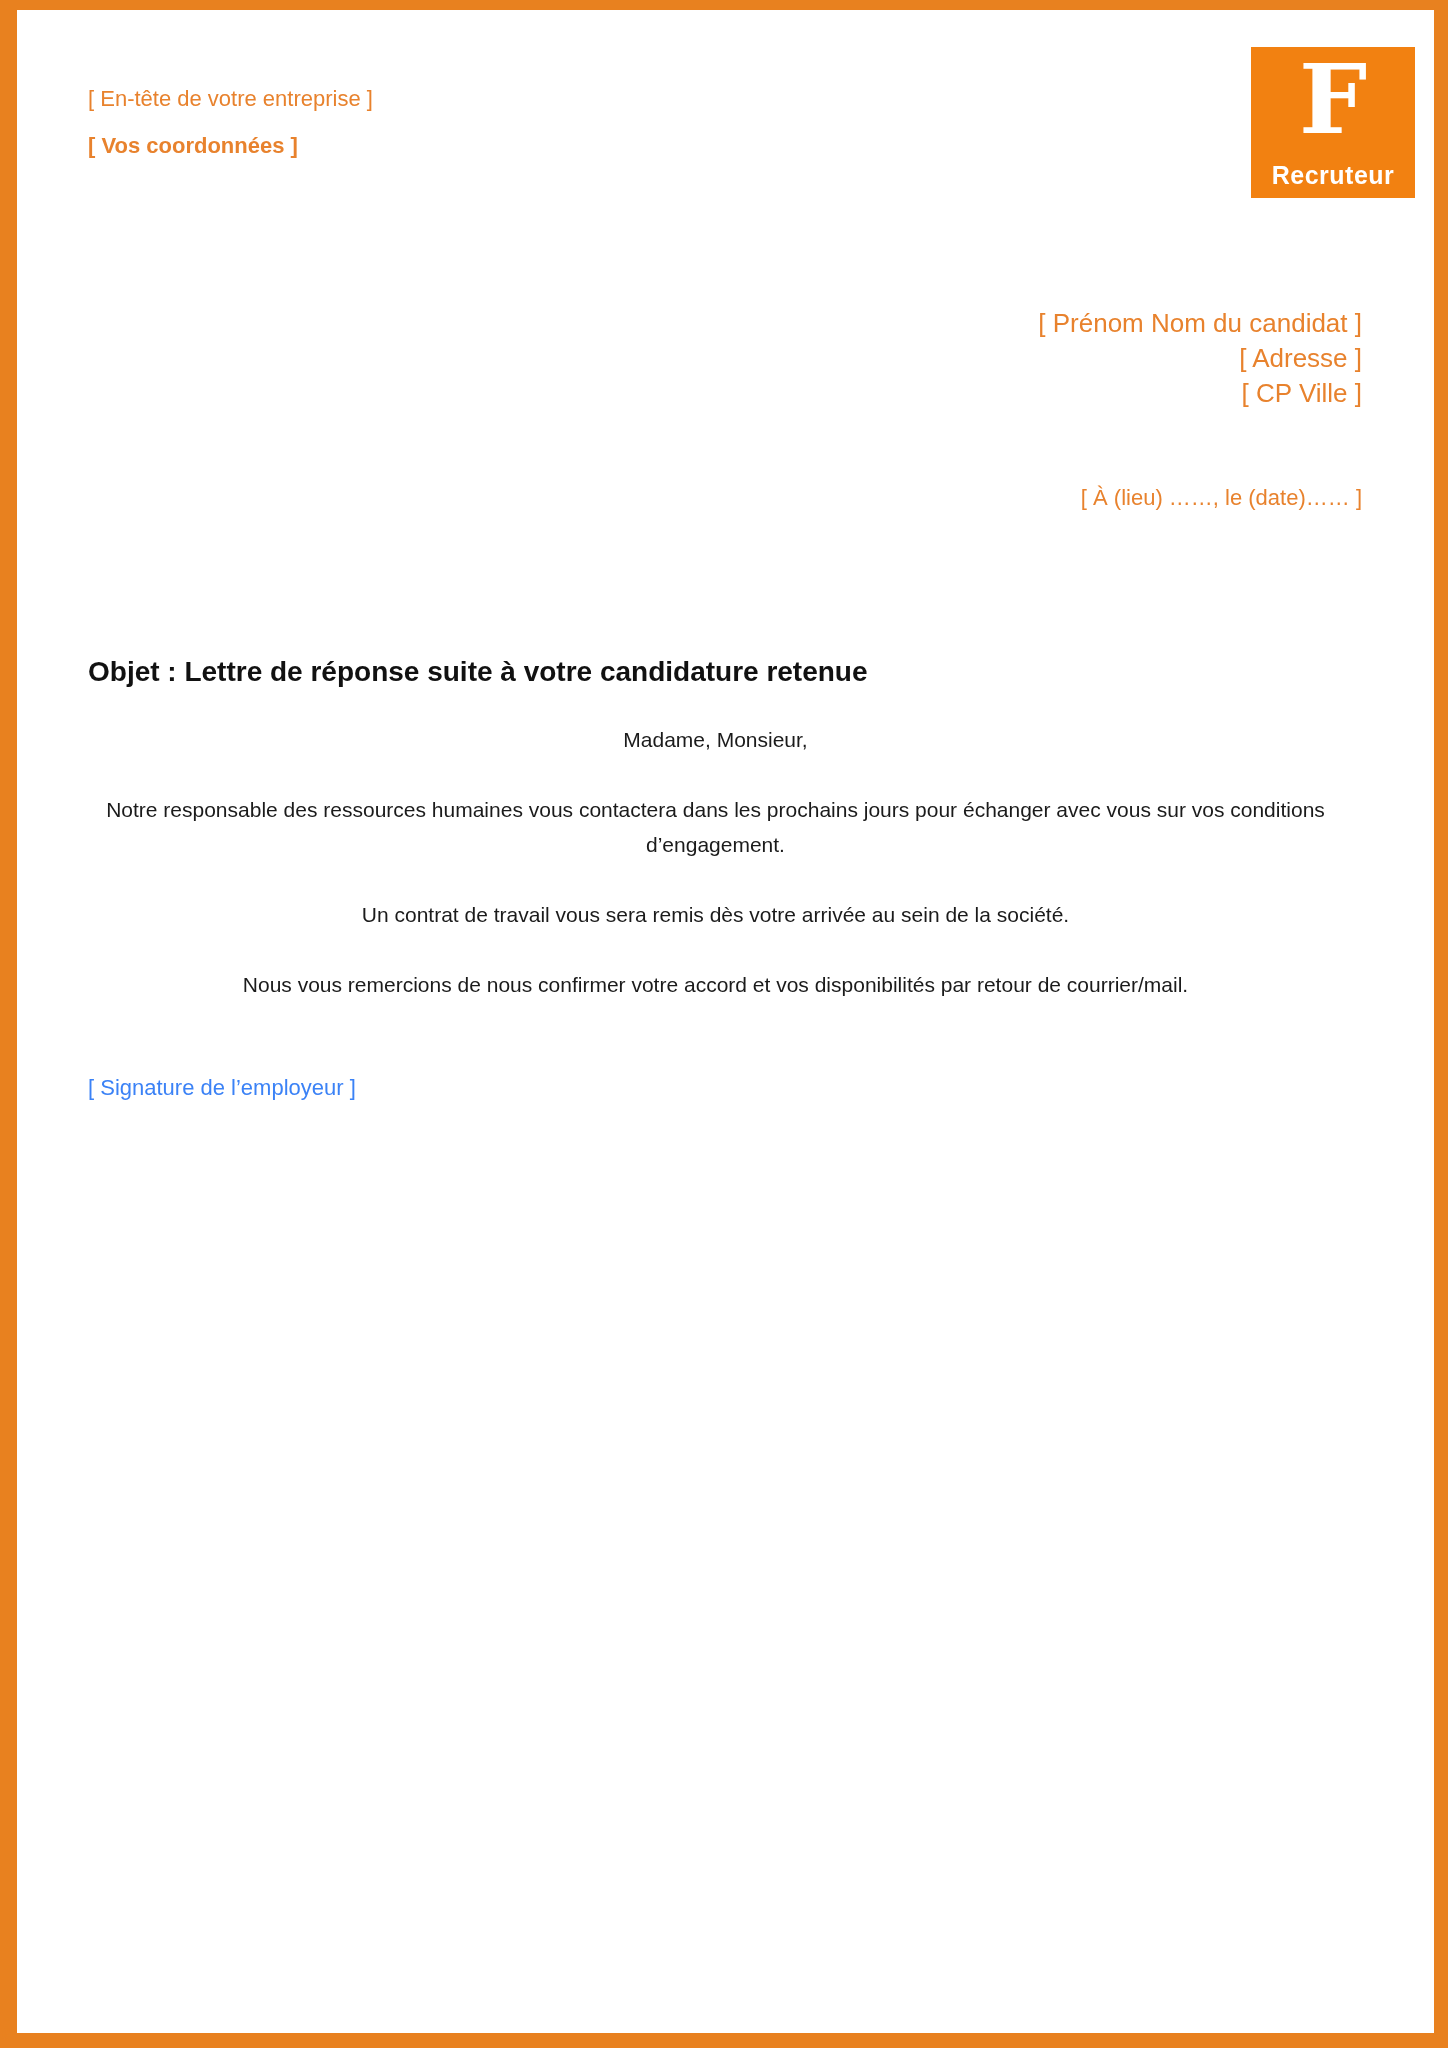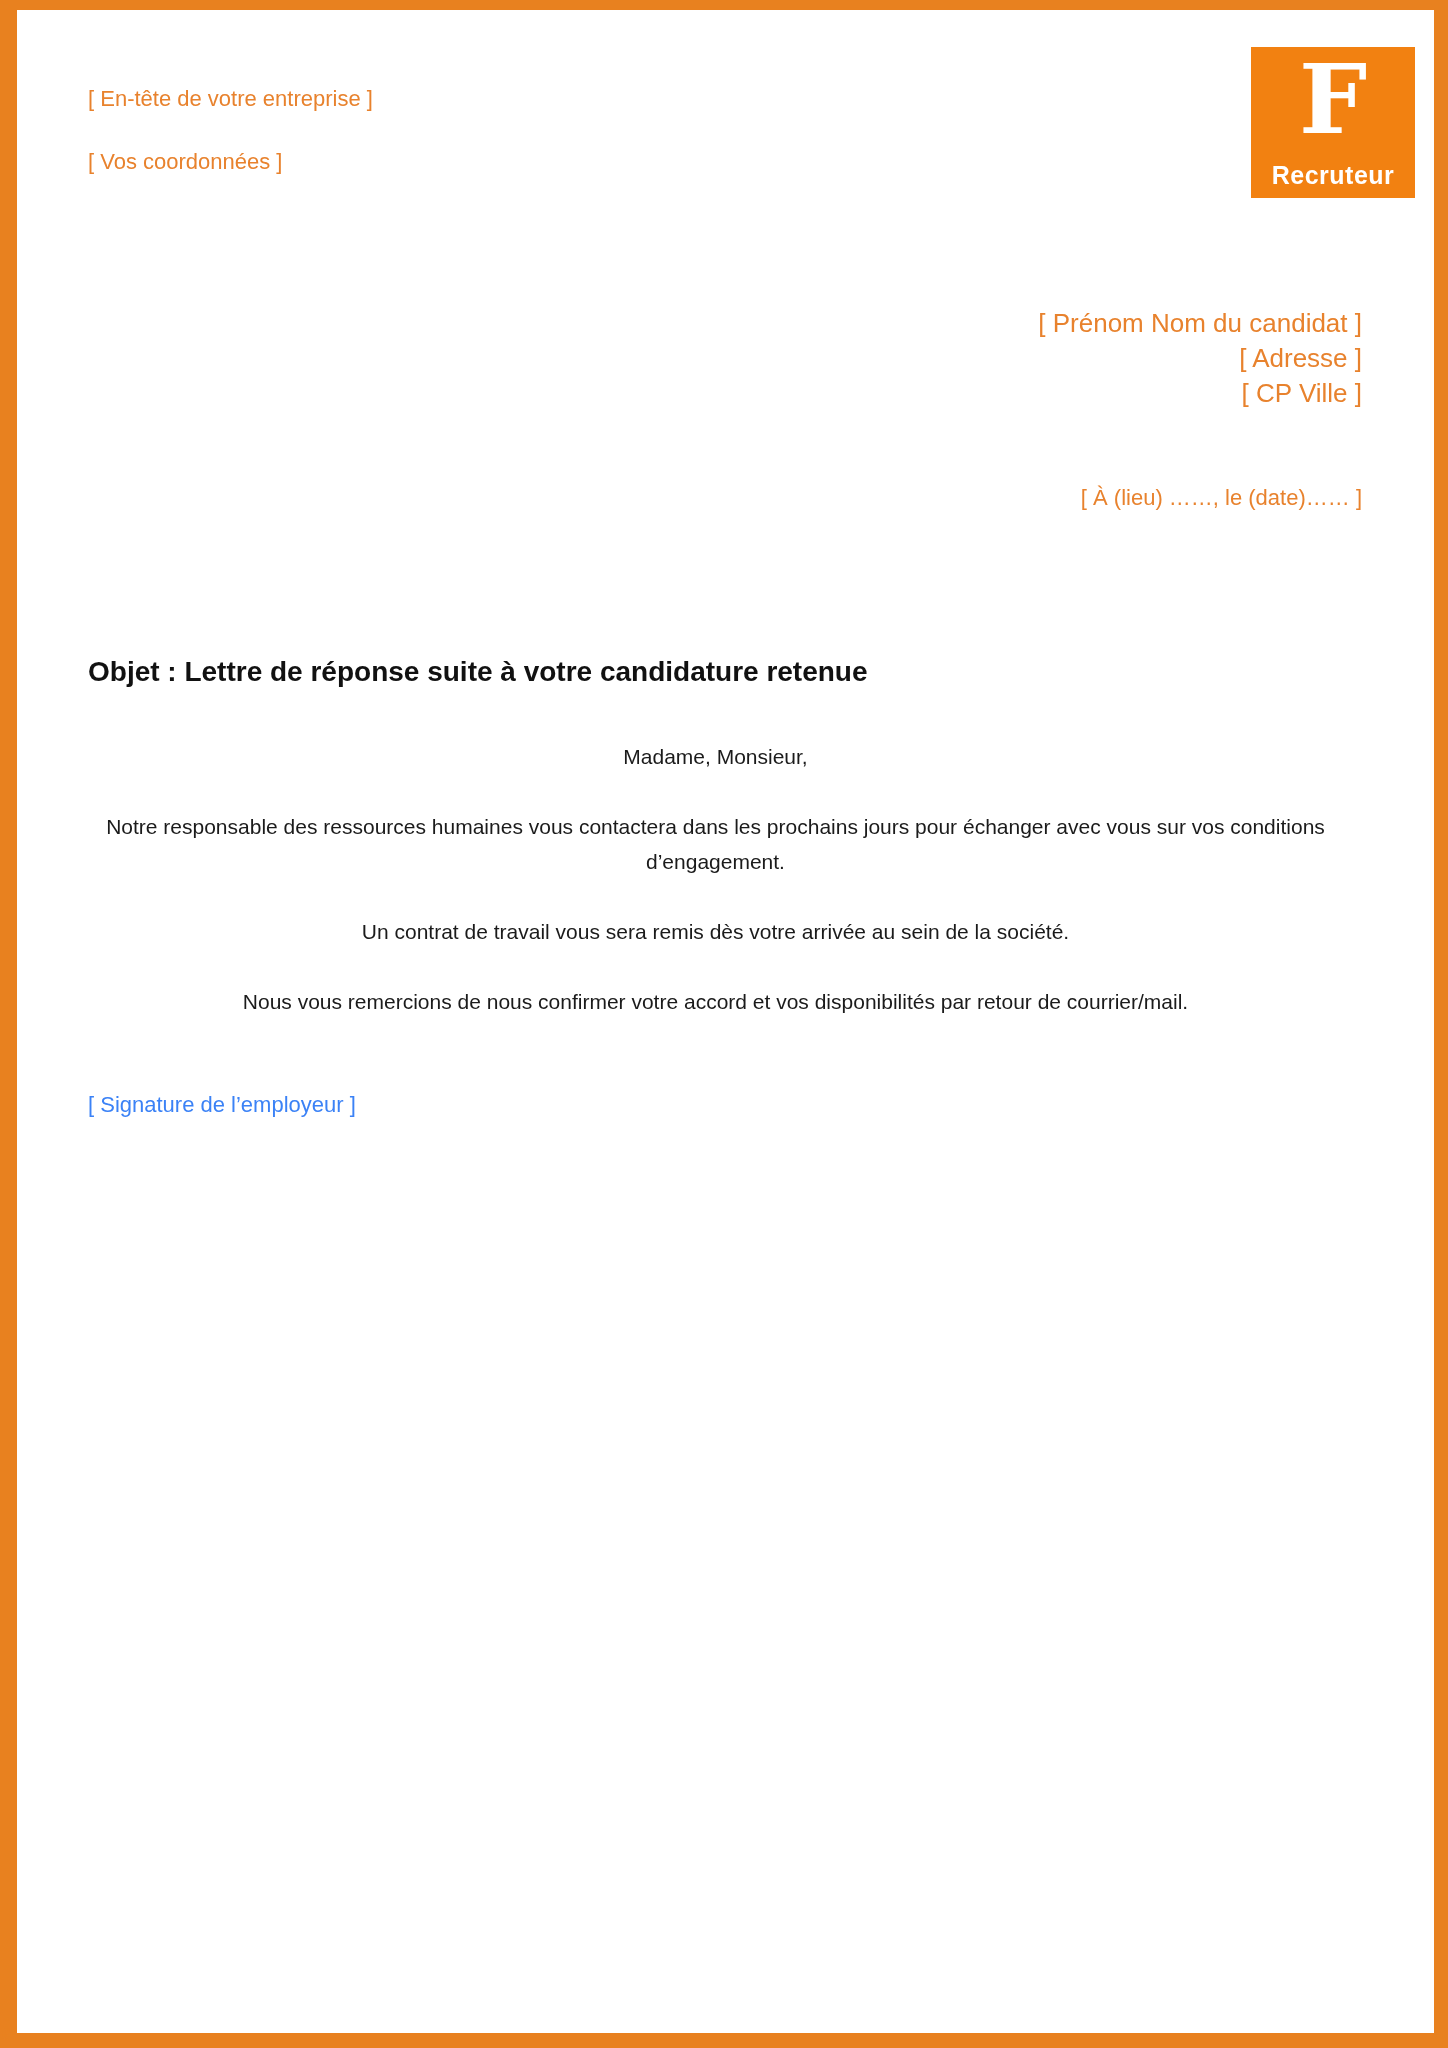--- a/index.html
+++ b/index.html
@@ -19,21 +19,21 @@
 
   
   .company-header {
     position: absolute;
     left: 71px;
     top: 74px;
     color: #E8822D;
     font-size: 22px;
     line-height: 30px;
   }
-  .company-header p + p { margin-top: 33px; }
+  .company-header p + p { margin-top: 17px; font-weight: bold; }
 
   
   .logo {
     position: absolute;
     top: 37px;
     right: 19px;
     width: 164px;
     height: 151px;
     background: #F28111;
     color: #ffffff;
@@ -83,21 +83,21 @@
     position: absolute;
     left: 71px;
     top: 642px;
     width: 1280px;
     color: #1b1b1b;
   }
   .subject {
     font-size: 28px;
     font-weight: bold;
     line-height: 40px;
-    margin-bottom: 47px;
+    margin-bottom: 30px;
     color: #111111;
   }
   .salutation,
   .paragraph {
     font-size: 21px;
     line-height: 35px;
     margin-bottom: 35px;
     max-width: 1255px;
     text-align: center;
   }

